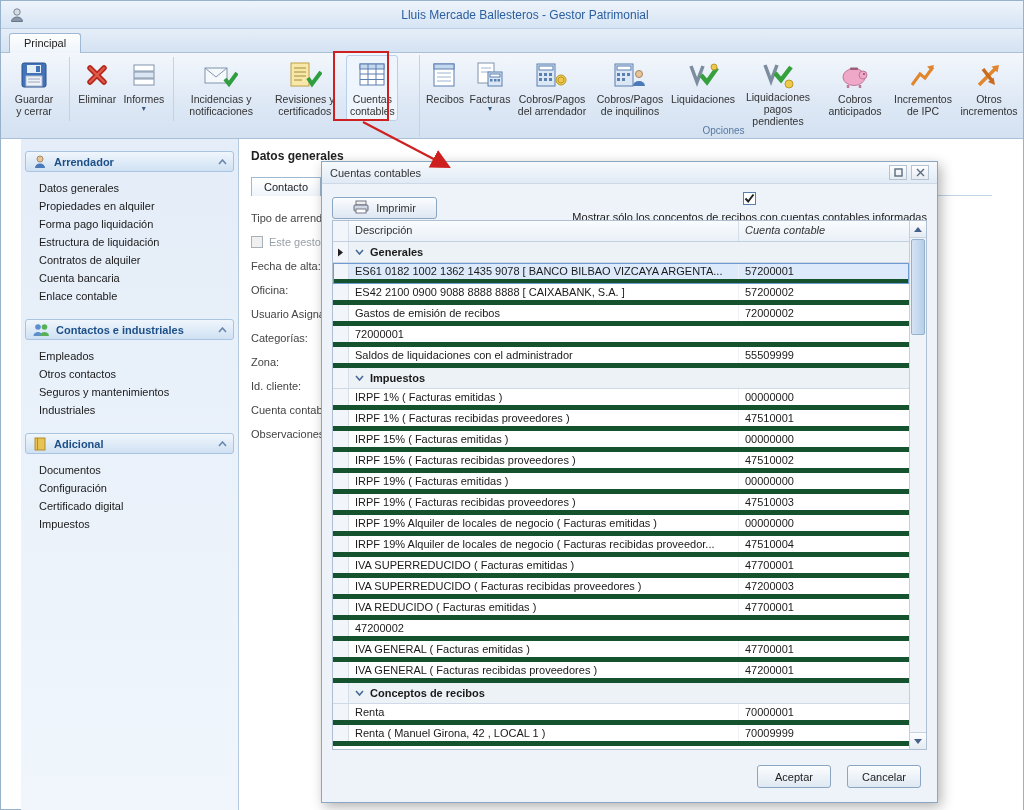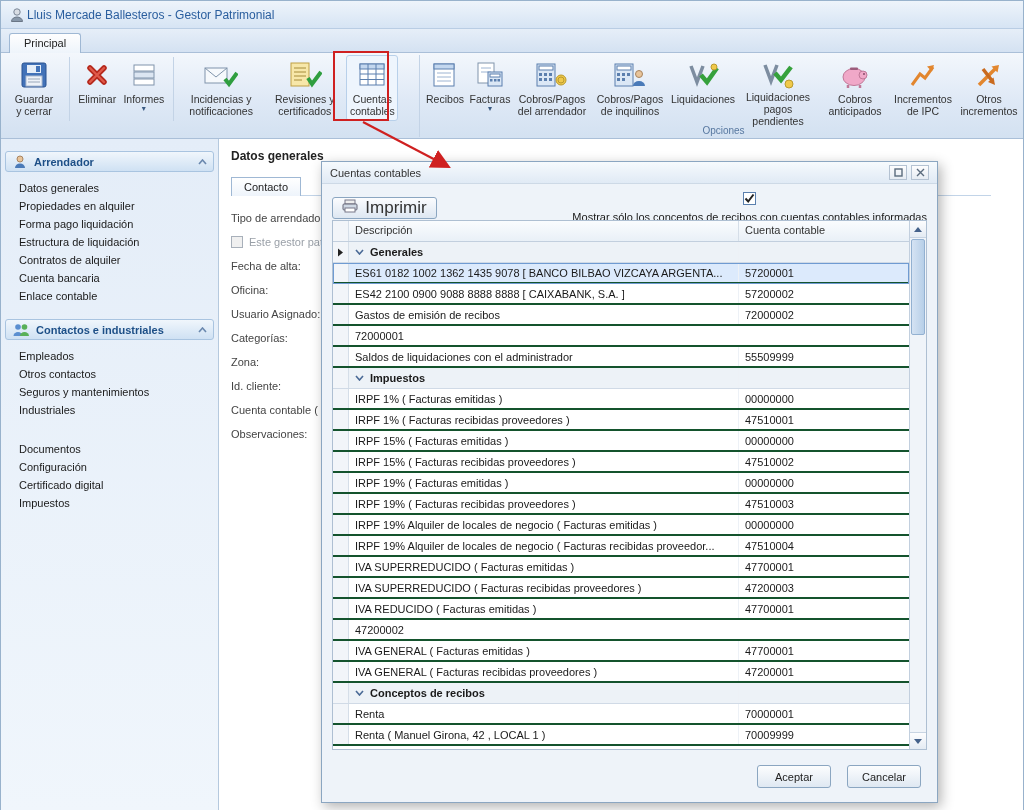--- a/index.html
+++ b/index.html
@@ -7,40 +7,40 @@
   body {
     width:1024px; height:810px; overflow:hidden;
     font-family:"Liberation Sans", sans-serif;
     background:#fff; position:relative;
   }
   .app { width:1024px; height:810px; border:1px solid #98b2cc; position:relative; background:#fff; }
 
   
   .titlebar { height:28px; background:linear-gradient(#eef4fb,#d6e4f4); border-bottom:1px solid #b9cde4; display:flex; align-items:center; }
   .app-icon { margin-left:8px; display:flex; }
-  .wtitle { flex:1; color:#2a5e9e; font-size:12px; }
+  .wtitle { flex:1; text-align:center; color:#2a5e9e; font-size:12px; }
 
   
   .tabstrip { height:24px; background:linear-gradient(#e6eef8,#d4e2f2); padding-left:8px; display:flex; align-items:flex-end; border-bottom:1px solid #aabfd8; }
   .tab { background:linear-gradient(#fefefe,#eef4fb); border:1px solid #9fb8d4; border-bottom:none; border-radius:3px 3px 0 0; padding:3px 14px 4px; font-size:11px; color:#222; margin-bottom:-1px; position:relative; z-index:2; }
 
   
   .ribbon { height:86px; background:linear-gradient(#f3f7fc,#dfe9f6 55%,#d3e1f1); border-bottom:1px solid #aabfd8; display:flex; align-items:flex-start; padding:2px 0 0 4px; position:relative; overflow:hidden; }
   .rbtn { height:66px; display:flex; flex-direction:column; align-items:center; padding-top:3px; border:1px solid transparent; border-radius:3px; cursor:default; }
   .rbtn.hl { background:#eef5fd; border:1px solid #b8d0ea; }
   .ricon { height:32px; display:flex; align-items:center; justify-content:center; }
   .rlabel { font-size:10.5px; color:#333; text-align:center; line-height:12px; margin-top:2px; white-space:pre-line; }
   .caret { display:block; font-size:8px; color:#3a5a82; line-height:7px; }
   .rsep { width:1px; background:#c3d3e6; align-self:stretch; height:64px; margin:2px 4px 0; }
   .rgroup { display:flex; align-items:flex-start; height:82px; border-left:1px solid #c3d3e6; margin-left:19px; padding-left:3px; position:relative; padding-bottom:14px; }
   .rgroup-label { position:absolute; bottom:1px; left:4px; right:0; text-align:center; font-size:10px; color:#5878a0; }
 
   
   .body { display:flex; height:672px; }
-  .sidebar { width:218px; background:linear-gradient(#e4edf8,#f0f6fc); border-right:1px solid #b5c9de; padding-top:8px; }
+  .sidebar { width:218px; background:linear-gradient(#e4edf8,#f0f6fc); border-right:1px solid #b5c9de; padding-top:8px;margin-left:20px; }
   .sgroup { margin-bottom:4px; }
   .sgroup-header { margin:4px 4px 0; height:21px; background:linear-gradient(#f0f6fc,#cfe1f3); border:1px solid #a9c4e0; border-radius:3px; display:flex; align-items:center; padding:0 6px; color:#1d4f87; font-weight:bold; font-size:11px; cursor:default; }
   .sicon { margin-right:6px; display:flex; }
   .chev { margin-left:auto; display:flex; }
   .sgroup-items { padding:7px 0 10px; }
   .sitem { font-size:11px; color:#1a1a1a; padding:2px 4px 2px 18px; line-height:14px; cursor:default; }
 
   .main { flex:1; background:#fff; position:relative; padding:10px 0 0 12px; }
   .main-title { font-weight:bold; font-size:12px; color:#222; }
   .main-tabbar { margin-top:14px; border-bottom:1px solid #c2d4e8; width:96%; }
@@ -49,32 +49,32 @@
   .frow { height:24px; font-size:11px; color:#444; display:flex; align-items:center; }
   .frow.disabled { color:#9aa0a8; }
   .cb-dis { width:12px; height:12px; border:1px solid #a8b0ba; background:#f0f0f0; display:inline-block; margin-right:6px; }
 
   
   .dialog { position:absolute; left:320px; top:160px; width:617px; height:642px; background:#eef3f9; border:1px solid #8ba6c1; box-shadow:3px 4px 12px rgba(0,0,0,.30); z-index:10; }
   .dlg-title { height:22px; display:flex; align-items:center; padding:0 8px; font-size:11px; color:#333; background:linear-gradient(#f6fafd,#e0eaf5); border-bottom:1px solid #cdd9e6; }
   .dlg-controls { margin-left:auto; display:flex; gap:4px; }
   .dlg-ctrl { width:18px; height:15px; border:1px solid #b4c2d2; background:linear-gradient(#fdfdfe,#e6ecf3); display:flex; align-items:center; justify-content:center; cursor:default; }
   .dlg-toolbar { display:flex; align-items:center; margin:8px 10px 0; }
-  .btn-print { width:105px; height:22px; border:1px solid #8ba6c1; border-radius:3px; background:linear-gradient(#fbfcfe,#dde7f2); font-size:17px; color:#333; display:flex; align-items:center; justify-content:center; gap:7px; cursor:default; }
+  .btn-print { width:105px; height:22px; border:1px solid #8ba6c1; border-radius:3px; background:linear-gradient(#fbfcfe,#dde7f2); font-size:11px; color:#333; display:flex; align-items:center; justify-content:center; gap:7px; cursor:default; }
   .chk-row { margin-left:auto; display:flex; align-items:center; gap:6px; font-size:11px; color:#1a1a1a;flex-direction:column; }
   .checkbox { width:13px; height:13px; border:1px solid #5a7fae; background:#fff; display:flex; align-items:center; justify-content:center; }
 
   .grid { position:absolute; left:10px; right:10px; top:58px; bottom:52px; background:#fff; border:1px solid #aebfd2; display:flex; }
   .gcontent { flex:1; display:flex; flex-direction:column; overflow:hidden; }
   .ghead { display:flex; height:21px; background:linear-gradient(#fafcfe,#e9f0f7); border-bottom:1px solid #c2cfde; font-size:11px; color:#333; flex:none; }
   .gh-ind { width:16px; border-right:1px solid #d5dee8; background:#f2f5f9; }
   .gh-desc { flex:1; padding:3px 6px; border-right:1px solid #d5dee8; }
-  .gh-acc { width:170px; padding:3px 6px; }
+  .gh-acc { width:170px; padding:3px 6px;font-style:italic; }
   .grows { flex:1; overflow:hidden; }
-  .grow { display:flex; height:21px; border-bottom:2px solid #14532d; font-size:11px; color:#1a1a1a; align-items:stretch; }
+  .grow { display:flex; height:21px; border-bottom:5px solid #14532d; font-size:11px; color:#1a1a1a; align-items:stretch; }
   .g-ind { width:16px; border-right:1px solid #d5dee8; background:#f2f5f9; display:flex; align-items:center; justify-content:center; flex:none; }
   .g-desc { flex:1; padding:0 6px; border-right:1px solid #edf1f6; white-space:nowrap; overflow:hidden; display:flex; align-items:center; }
   .g-acc { width:170px; padding:0 6px; display:flex; align-items:center; flex:none; }
   .grow.group { background:#edf2f7; border-bottom:1px solid #d0dae6; }
   .grow.group .g-desc { font-weight:bold; }
   .gchev { margin-right:6px; display:flex; }
   .grow.sel { background:#dceafc; outline:1px solid #6f9bd2; outline-offset:-1px; }
 
   .gscroll { width:17px; border-left:1px solid #c2cfde; background:#f0f4f9; position:relative; flex:none; }
   .sb-up, .sb-down { position:absolute; left:0; right:0; height:17px; background:linear-gradient(#fdfdfe,#e4ebf3); display:flex; align-items:center; justify-content:center; }
@@ -359,20 +359,34 @@
             </span>
    </div>
    <div class="sgroup-items">
             <div class="sitem">Empleados</div>
             <div class="sitem">Otros contactos</div>
             <div class="sitem">Seguros y mantenimientos</div>
             <div class="sitem">Industriales</div>
           </div>
  </div>
         <div class="sgroup">
+   <div class="sgroup-header">
+     <span class="sicon">
+              <svg width="16" height="16">
+                <rect x="3" y="2" width="10" height="12" fill="#e8c252" stroke="#b08f2e"></rect>
+                <line x1="5.5" y1="2" x2="5.5" y2="14" stroke="#b08f2e"></line>
+              </svg>
+            </span>
+     <span>Adicional</span>
+     <span class="chev">
+              <svg width="9" height="6">
+                <path d="M1 5 L4.5 1 L8 5" stroke="#6a88ae" stroke-width="1.6" fill="none"></path>
+              </svg>
+            </span>
+   </div>
    <div class="sgroup-items">
             <div class="sitem">Documentos</div>
             <div class="sitem">Configuración</div>
             <div class="sitem">Certificado digital</div>
             <div class="sitem">Impuestos</div>
           </div>
  </div>
       </div>
     <div class="main">
       <div class="main-title">Datos generales</div>

